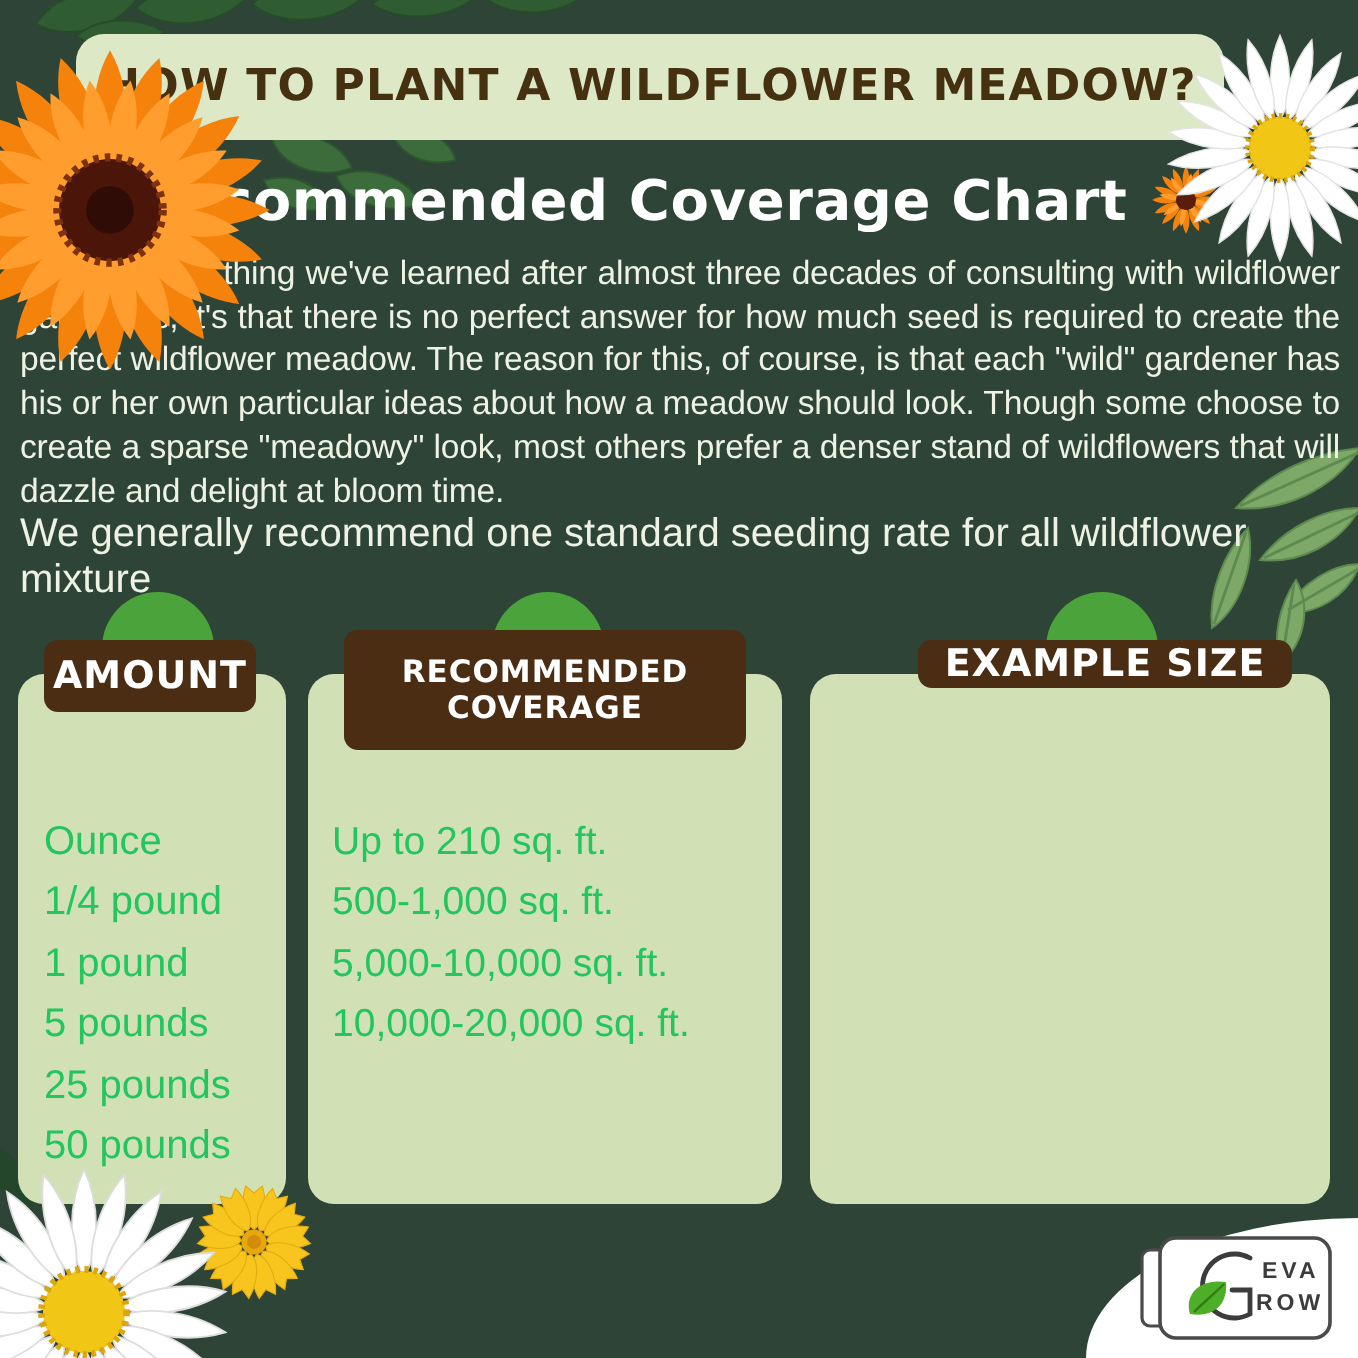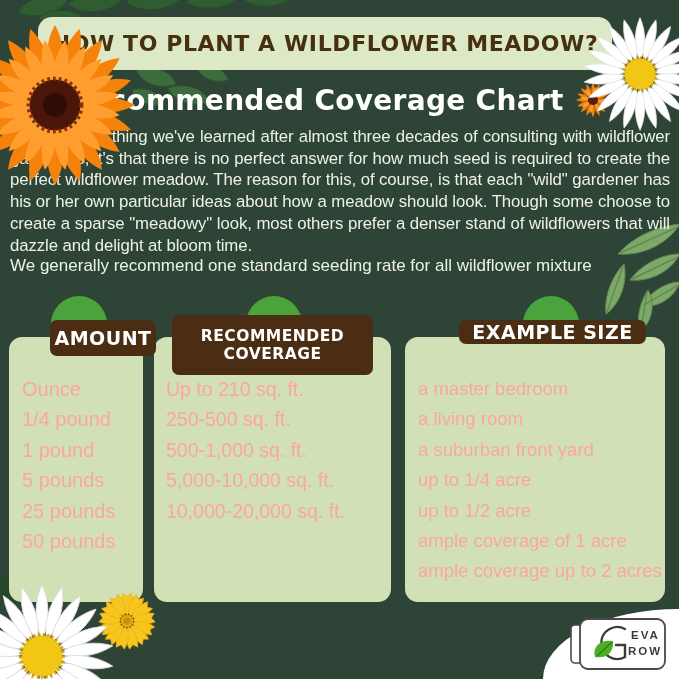--- a/index.html
+++ b/index.html
@@ -15,36 +15,36 @@
 
   
   .subtitle{left:0;top:82px;width:679px;display:flex;align-items:center;justify-content:center;
             gap:11px;z-index:3;}
   .subtitle .txt{font-family:"DejaVu Sans",sans-serif;font-size:28px;font-weight:bold;color:#ffffff;
                  letter-spacing:.3px;white-space:nowrap;}
 
   
   .para{left:10px;top:126px;width:660px;color:#eef2e4;font-size:16.8px;line-height:21.7px;
         text-align:justify;letter-spacing:-.1px;z-index:2;}
-  .note{left:10px;top:256px;width:660px;color:#eef2e4;font-size:17px;z-index:2;}
+  .note{left:10px;top:256px;width:660px;color:#eef2e4;font-size:20px;z-index:2;}
 
   
   .panel{background:#d2e1b5;border-radius:13px;z-index:2;}
   .panel1{left:9px;top:337px;width:134px;height:265px;}
   .panel2{left:154px;top:337px;width:237px;height:265px;}
   .panel3{left:405px;top:337px;width:260px;height:265px;}
   .semi{background:#4ba43b;width:56px;height:28px;border-radius:56px 56px 0 0;z-index:2;}
   .semi1{left:51px;top:296px;} .semi2{left:246px;top:296px;} .semi3{left:523px;top:296px;}
   .colhdr{background:#4a2d13;border-radius:7px;color:#ffffff;z-index:5;
           display:flex;align-items:center;justify-content:center;text-align:center;
           font-family:"DejaVu Sans",sans-serif;font-weight:bold;letter-spacing:.5px;}
-  .hdr1{left:22px;top:320px;width:106px;height:36px;font-size:19px;margin-left:28px;}
+  .hdr1{left:22px;top:320px;width:106px;height:36px;font-size:19px;}
   .hdr2{left:172px;top:315px;width:201px;height:60px;font-size:15.5px;line-height:1.18;}
   .hdr3{left:459px;top:320px;width:187px;height:24px;font-size:19px;}
-  .items{position:absolute;color:#fca5a5;}
+  .items{position:absolute;color:#22c55e;margin-top:32px;}
   .items .cell{height:30.4px;line-height:30.4px;white-space:nowrap;}
   .items1{left:22px;top:374px;font-size:20px;}
   .items2{left:166px;top:374px;font-size:19.5px;}
   .items3{left:418px;top:374px;font-size:18.5px;}
 
   
   .logo-bg{right:0;bottom:0;width:136px;height:70px;background:#ffffff;
            border-top-left-radius:100% 100%;z-index:6;}
   .logo-box{right:10px;bottom:8px;width:100px;height:54px;z-index:7;}
 
@@ -244,33 +244,23 @@
   <div class="abs items items1" style="z-index:3">
     <div class="cell">Ounce</div>
     <div class="cell">1/4 pound</div>
     <div class="cell">1 pound</div>
     <div class="cell">5 pounds</div>
     <div class="cell">25 pounds</div>
     <div class="cell">50 pounds</div>
   </div>
   <div class="abs items items2" style="z-index:3">
     <div class="cell">Up to 210 sq. ft.</div>
-    <div class="cell">250-500 sq. ft.</div>
     <div class="cell">500-1,000 sq. ft.</div>
     <div class="cell">5,000-10,000 sq. ft.</div>
     <div class="cell">10,000-20,000 sq. ft.</div>
-  </div>
-  <div class="abs items items3" style="z-index:3">
-    <div class="cell">a master bedroom</div>
-    <div class="cell">a living room</div>
-    <div class="cell">a suburban front yard</div>
-    <div class="cell">up to 1/4 acre</div>
-    <div class="cell">up to 1/2 acre</div>
-    <div class="cell">ample coverage of 1 acre</div>
-    <div class="cell">ample coverage up to 2 acres</div>
   </div>
 
   <svg class="abs" style="left:-6px;top:570px;z-index:1" width="30" height="44" viewBox="0 0 30 44">
     <path d="M2 2 C16 8 24 22 22 40 C8 32 0 16 2 2 Z" fill="#24462b"></path>
   </svg>
 
   <svg class="abs" style="left:-34px;top:580px;z-index:3" width="152" height="152" viewBox="-50 -50 100 100">
     <defs>
         <path id="dp2" d="M0,-12 C4.5,-18 6,-34 0,-47 C-6,-34 -4.5,-18 0,-12 Z"></path>
       </defs>

